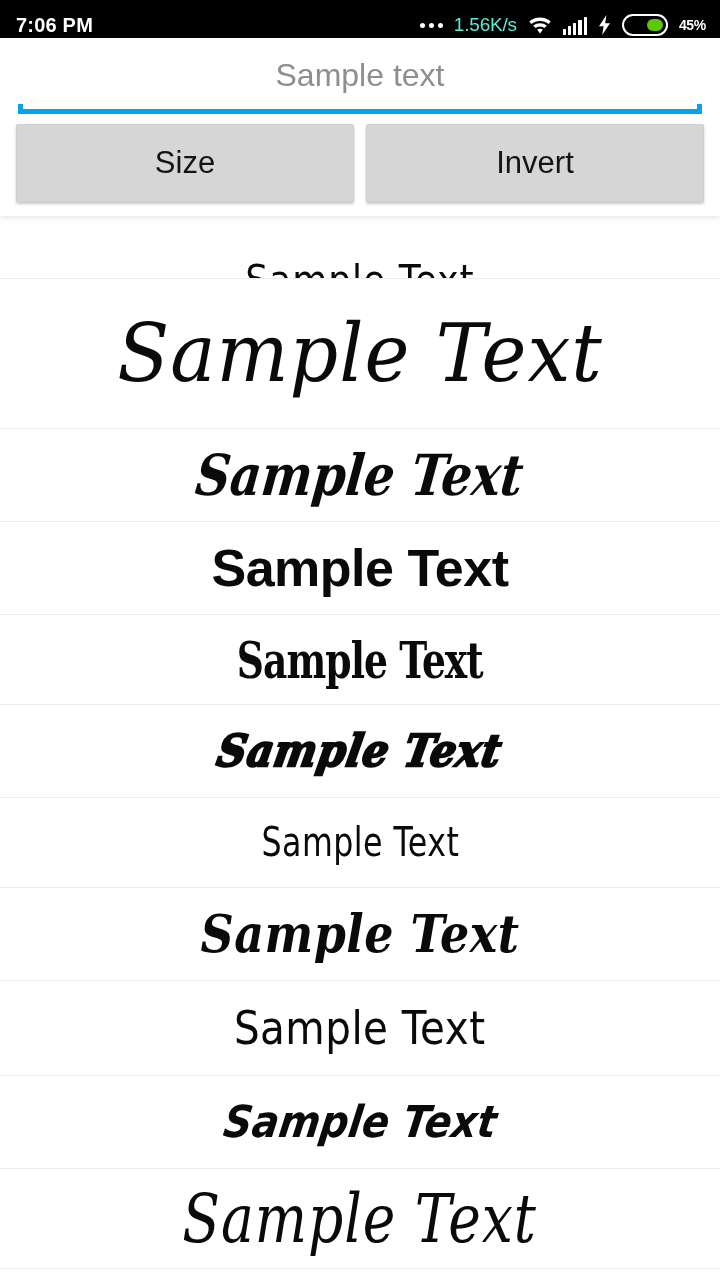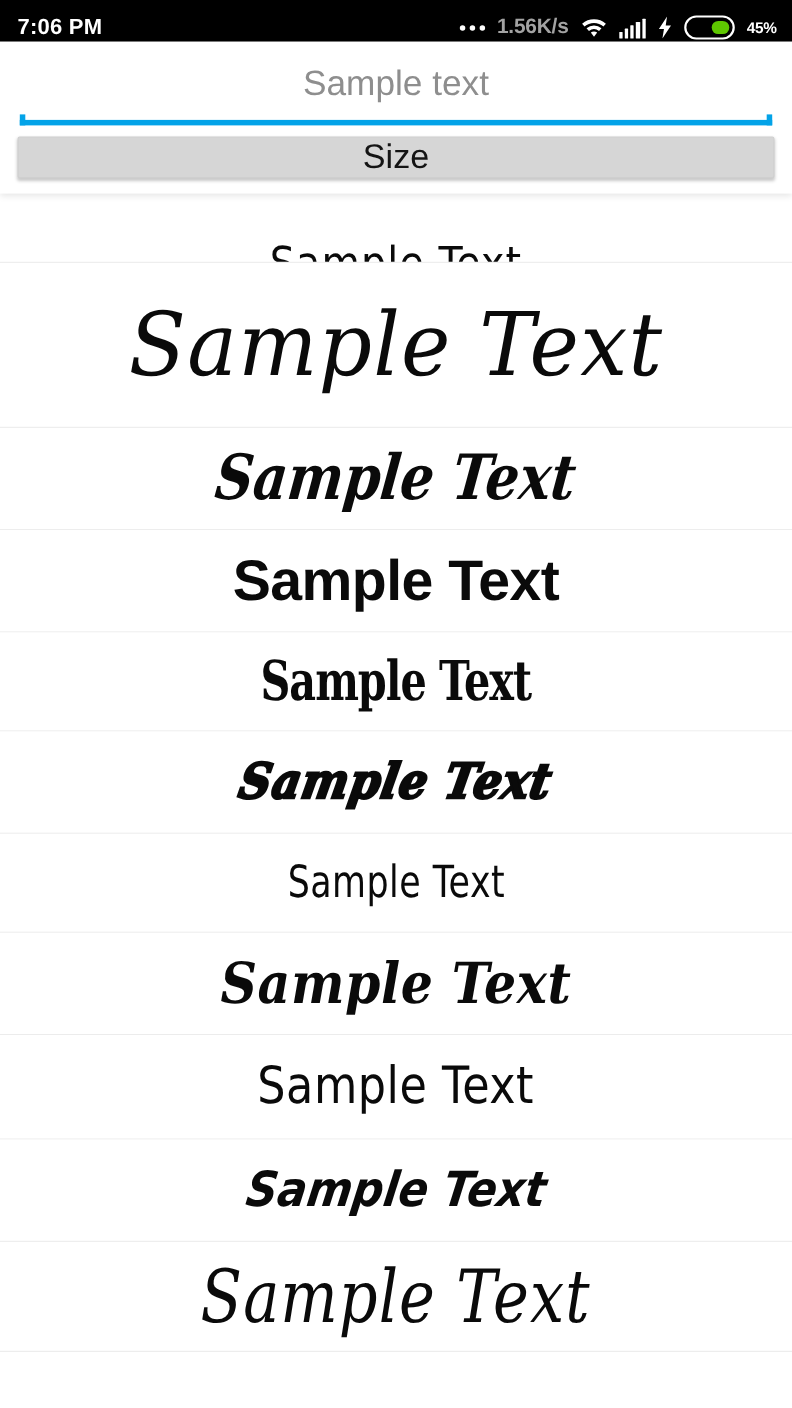--- a/index.html
+++ b/index.html
@@ -21,21 +21,21 @@
   .status-clock{
     color:#ffffff; font-size:20px; font-weight:bold;
     letter-spacing:.2px; line-height:1;
   }
   .status-right{
     margin-left:auto;
     display:flex; align-items:center; gap:11px;
   }
   .dots-icon{ display:flex; gap:4px; align-items:center; }
   .dots-icon i{ width:5px; height:5px; border-radius:50%; background:#ffffff; display:block; }
-  .netspeed{ color:#a3a3a3; font-size:19px; font-weight:bold; letter-spacing:-.2px; }
+  .netspeed{ color:#5eead4; font-size:19px; font-weight:normal; letter-spacing:-.2px; }
 
   .wifi-icon{ width:24px; height:19px; position:relative; }
   .sig-icon{ width:24px; height:19px; display:flex; align-items:flex-end; gap:2px; }
   .sig-icon b{ display:block; width:3.4px; background:#ffffff; border-radius:.5px; }
   .sig-icon b:nth-child(1){ height:6px; }
   .sig-icon b:nth-child(2){ height:9px; }
   .sig-icon b:nth-child(3){ height:12px; }
   .sig-icon b:nth-child(4){ height:15px; }
   .sig-icon b:nth-child(5){ height:18px; }
 
@@ -99,21 +99,20 @@
     position:absolute; bottom:0;
     width:5px; height:10px; background:#03a3e8;
   }
   .input-underline .tick-l{ left:0; }
   .input-underline .tick-r{ right:0; }
 
   .button-row{
     display:flex;
     padding:10px 16px 14px;
     gap:12px;
-    flex-direction:column;
   }
   .btn{
     flex:1 1 0;
     height:78px;
     background:#d6d6d6;
     border:1px solid #cfcfcf;
     border-radius:2px;
     box-shadow:0 2px 3px rgba(0,0,0,.22);
     font-family:"Liberation Sans", sans-serif;
     font-size:31px;
@@ -275,20 +274,21 @@
       <input class="text-input" type="text" placeholder="Sample text" style="">
       <div class="input-underline">
         <span class="tick-l"></span>
         <span class="bar"></span>
         <span class="tick-r"></span>
       </div>
     </div>
 
     <div class="button-row">
       <button class="btn">Size</button>
+      <button class="btn">Invert</button>
     </div>
 
   </div>
 
   <div class="font-list">
       <div class="font-row clipped" style="height: 73px;">
         <span class="sample f-handwrite-thin">Sample Text</span>
       </div>
       <div class="font-row" style="height: 150px;">
         <span class="sample f-script-formal">Sample Text</span>

